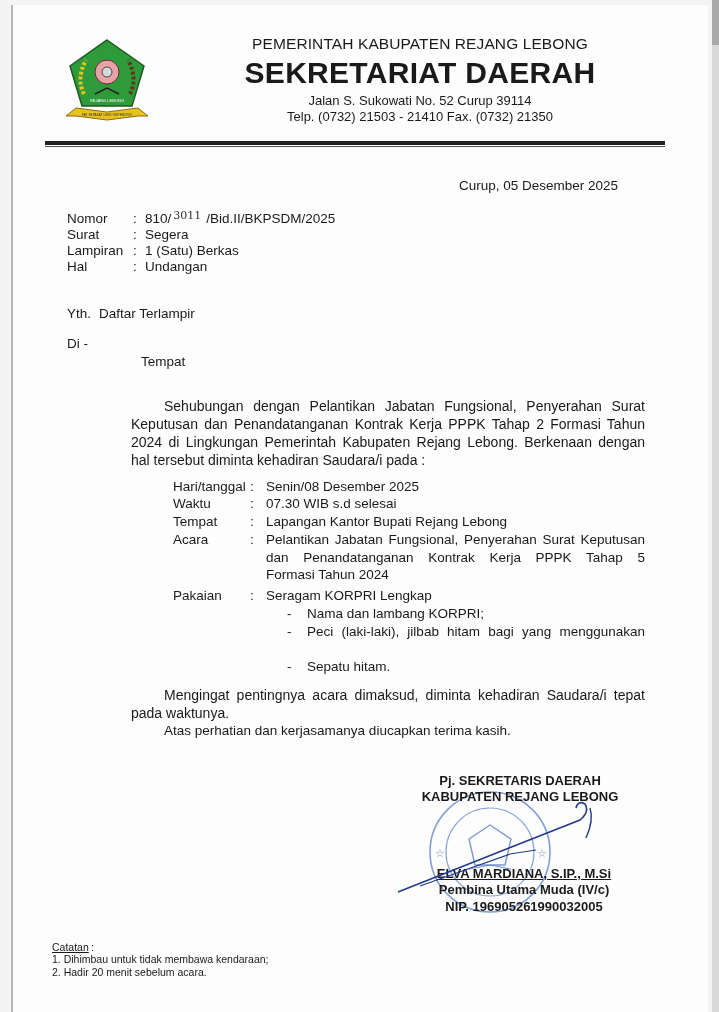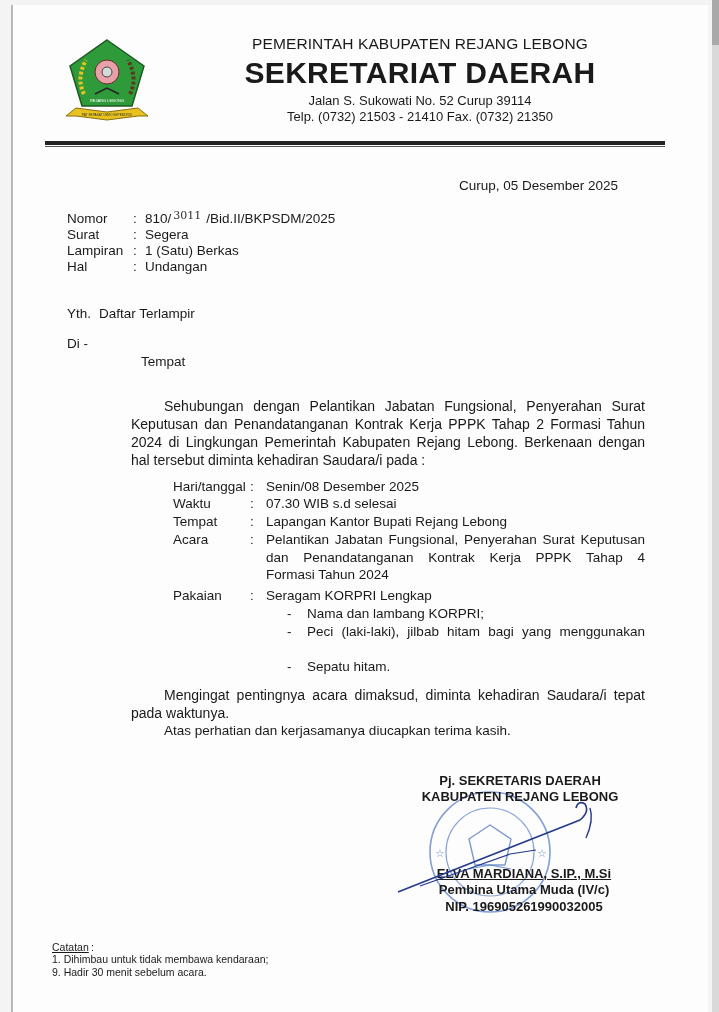--- a/index.html
+++ b/index.html
@@ -127,21 +127,21 @@
   <div class="abs det-value" style="top:495px">07.30 WIB s.d selesai</div>
 
   <div class="abs t det-label" style="top:513px">Tempat</div>
   <div class="abs t det-colon" style="top:513px">:</div>
   <div class="abs det-value" style="top:513px">Lapangan Kantor Bupati Rejang Lebong</div>
 
   <div class="abs t det-label" style="top:531px">Acara</div>
   <div class="abs t det-colon" style="top:531px">:</div>
   <div class="abs det-value" style="top:531px">
     <div style="text-align:justify;text-align-last:justify">Pelantikan Jabatan Fungsional, Penyerahan Surat Keputusan</div>
-    <div style="text-align:justify;text-align-last:justify">dan Penandatanganan Kontrak Kerja PPPK Tahap 4</div>
+    <div style="text-align:justify;text-align-last:justify">dan Penandatanganan Kontrak Kerja PPPK Tahap 5</div>
     <div>Formasi Tahun 2024</div>
   </div>
 
   <div class="abs t det-label" style="top:587px">Pakaian</div>
   <div class="abs t det-colon" style="top:587px">:</div>
   <div class="abs det-value" style="top:587px">Seragam KORPRI Lengkap</div>
 
   <div>
     <div class="abs t dash" style="top:605px">-</div>
     <div class="abs bullet-text" style="top:605px">Nama dan lambang KORPRI;</div>
@@ -179,13 +179,13 @@
 
 <svg class="abs sig-line" viewBox="0 0 240 110">
   <path d="M18 102 L200 30 Q210 22 205 14 Q198 10 196 18" stroke="#243a8c" stroke-width="1.6" fill="none"></path>
   <path d="M210 18 Q214 30 206 48" stroke="#243a8c" stroke-width="1.4" fill="none"></path>
   <path d="M40 96 L130 64 L156 60" stroke="#243a8c" stroke-width="1.2" fill="none"></path>
 </svg>
 
 <div class="abs note underline" style="left:52px;top:941px"><span>Catatan</span></div>
 <div class="abs note" style="left:91px;top:941px"> :</div>
 <div class="abs note" style="left:52px;top:953px">1.  Dihimbau untuk tidak membawa kendaraan;</div>
-<div class="abs note" style="left:52px;top:966px">9.  Hadir 30 menit sebelum acara.</div>
+<div class="abs note" style="left:52px;top:966px">2.  Hadir 20 menit sebelum acara.</div>
 
 </body></html>

